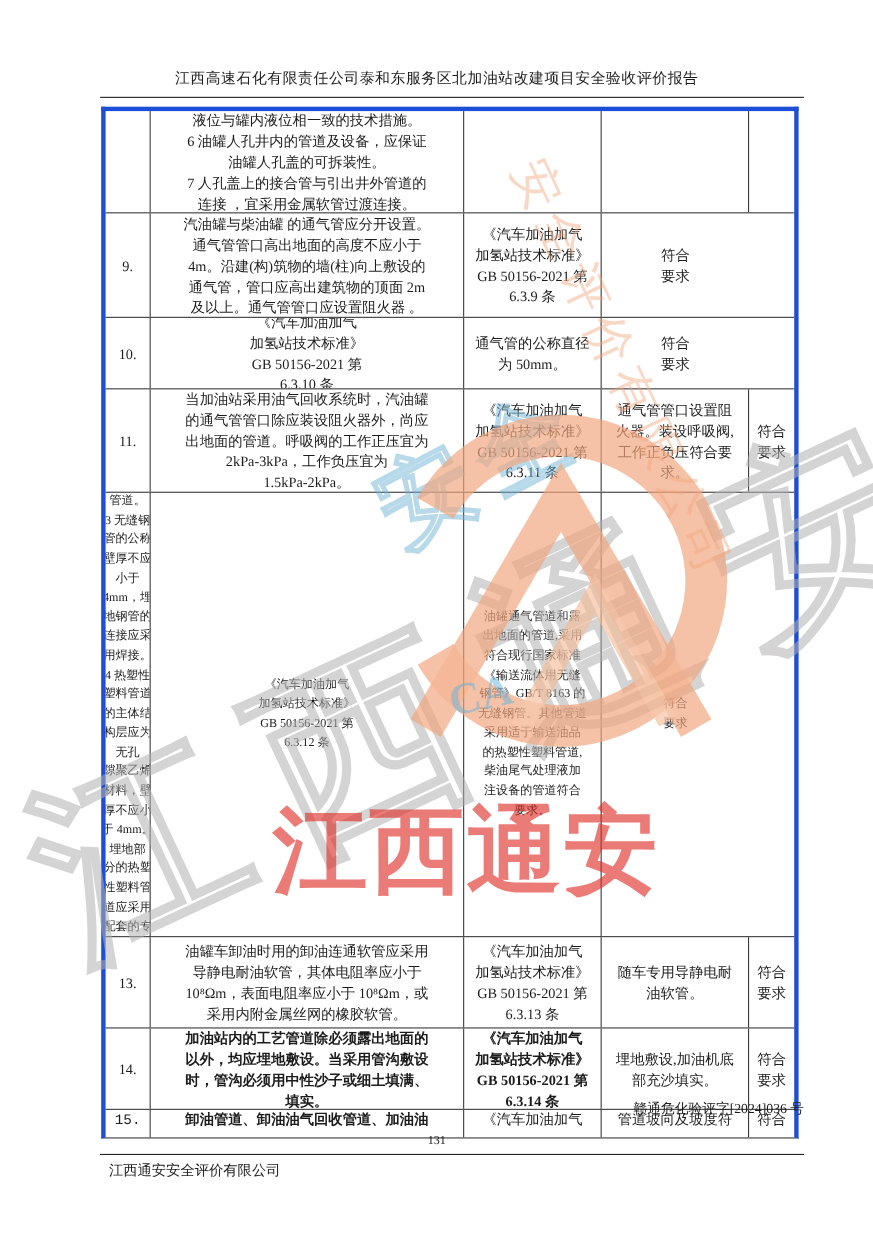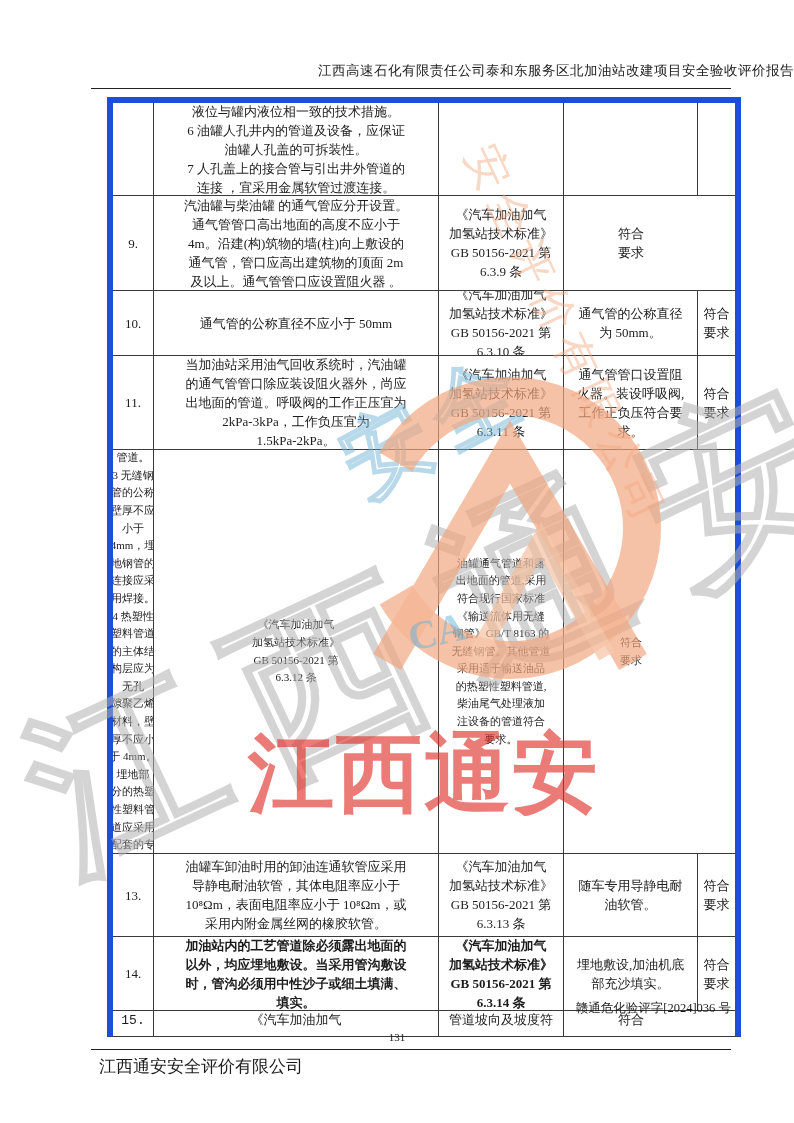--- a/index.html
+++ b/index.html
@@ -5,30 +5,30 @@
   html,body{margin:0;padding:0;}
   body{
     width:794px;height:1123px;position:relative;overflow:hidden;
     background:#ffffff;
     font-family:"Liberation Serif","DejaVu Serif",serif;
     color:#1c1c1c;
   }
   
   .doc-title{
     position:absolute;top:62px;left:0;width:100%;
-    text-align:right;font-size:13.5px;letter-spacing:0.5px;
+    text-align:center;font-size:13.5px;letter-spacing:0.5px;
   }
   .title-rule{
     position:absolute;top:88px;left:91px;width:640px;height:0;
     border-bottom:1.6px solid #222;
   }
   
   .table{
-    position:absolute;left:107px;top:97px;width:634px;
-    border:6px solid #1d4ed8;border-bottom:1px solid #3a3a3a;
+    position:absolute;left:92px;top:97px;width:634px;
+    border:4px solid #1d4ed8;border-bottom:1px solid #3a3a3a;
     box-sizing:border-box;
   }
   .trow{
     display:grid;
     grid-template-columns:41px 285px 125px 134px auto;
     border-bottom:1px solid #3a3a3a;
     box-sizing:border-box;
   }
   .trow:last-child{border-bottom:none;}
   .tcell{
@@ -50,21 +50,21 @@
   
   .page-num{
     position:absolute;top:1031px;left:0;width:100%;
     text-align:center;font-size:11px;
   }
   .footer-rule{
     position:absolute;top:1049px;left:91px;width:640px;height:0;
     border-bottom:1.2px solid #222;
   }
   .footer-left{
-    position:absolute;top:1055px;left:99px;font-size:17px;font-family:Liberation Mono, monospace;
+    position:absolute;top:1055px;left:99px;font-size:13px;font-family:Liberation Mono, monospace;
   }
   .footer-right{
     position:absolute;top:1000px;right:63px;font-size:12.5px;
   }
   
   .wm{position:absolute;pointer-events:none;}
   .wm-outline{
     left:-10px;top:700px;
     transform:rotate(-25deg);transform-origin:0 0;
     font-size:185px;font-weight:bold;letter-spacing:40px;
@@ -127,21 +127,20 @@
     <div class="tcell">《汽车加油加气
 加氢站技术标准》
 GB 50156-2021 第
 6.3.9 条</div>
     <div class="tcell">符合
 要求</div>
   </div>
 
   <div class="trow r10">
     <div class="tcell">10.</div>
-    <div class="tcell">通气管的公称直径不应小于 50mm</div>
     <div class="tcell">《汽车加油加气
 加氢站技术标准》
 GB 50156-2021 第
 6.3.10 条</div>
     <div class="tcell">通气管的公称直径
 为 50mm。</div>
     <div class="tcell">符合
 要求</div>
   </div>
 
@@ -233,20 +232,21 @@
 GB 50156-2021 第
 6.3.14 条</div>
     <div class="tcell">埋地敷设,加油机底
 部充沙填实。</div>
     <div class="tcell">符合
 要求</div>
   </div>
 
   <div class="trow r15">
     <div class="tcell">15.</div>
+    <div class="tcell bold">卸油管道、卸油油气回收管道、加油油</div>
     <div class="tcell">《汽车加油加气</div>
     <div class="tcell">管道坡向及坡度符</div>
     <div class="tcell">符合</div>
   </div>
 
 </div>
 
 <div class="wm wm-outline">江西通安</div>
 
 <div class="wm wm-logo">

